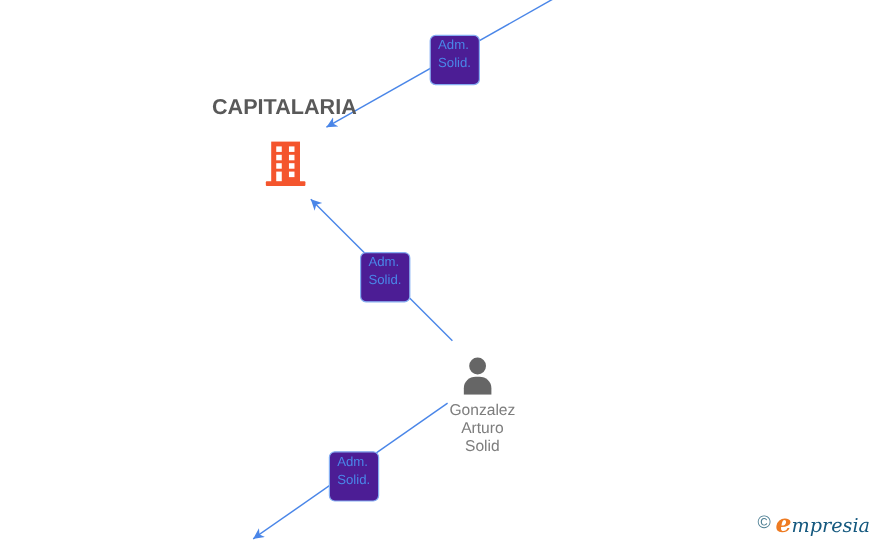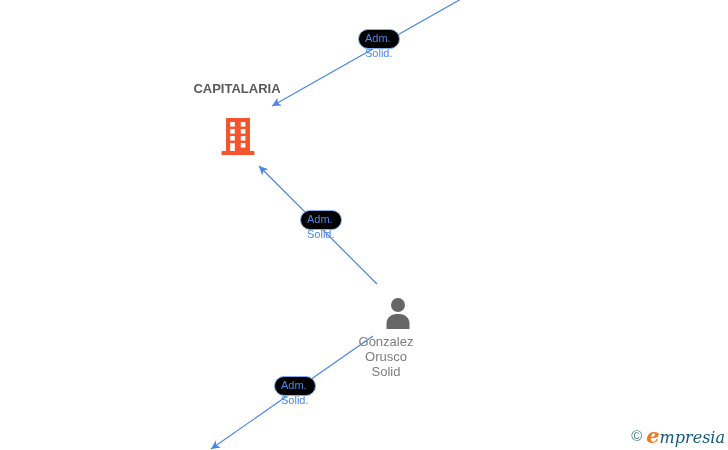--- a/index.html
+++ b/index.html
@@ -13,51 +13,51 @@
     font-family: "Liberation Sans", sans-serif;
   }
   .edges-layer {
     position: absolute;
     left: 0; top: 0;
     width: 728px; height: 450px;
   }
   .edge-label {
     position: absolute;
     width: 42px;
-    height: 20px;
-    background: #000000;
+    height: 42px;
+    background: #4c1d95;
     border: 1px solid #85aef2;
-    border-radius: 16px;
+    border-radius: 5px;
     color: #4a86e8;
     font-size: 11px;
     line-height: 15px;
     padding: 1px 0 0 6px;
   }
   .edge-label span { display: block; }
   .edge-label.pos-1 { left: 358px; top: 29px; }
   .edge-label.pos-2 { left: 300px; top: 210px; }
   .edge-label.pos-3 { left: 274px; top: 376px; }
 
   .company-label {
     position: absolute;
     left: 162px; top: 82px;
     width: 150px;
     text-align: center;
     color: #595959;
-    font-size: 13px;
+    font-size: 18px;
     font-weight: bold;
     line-height: 14.5px;
   }
   .company-label span { display: block; }
   .building-svg { position: absolute; left: 221px; top: 116px; }
 
   .person-svg { position: absolute; left: 386px; top: 297px; }
   .person-label {
     position: absolute;
-    left: 336px; top: 334px;
+    left: 352px; top: 334px;
     width: 100px;
     text-align: center;
     color: #7d7d7d;
     font-size: 13px;
     line-height: 15px;
   }
   .person-label span { display: block; }
 
   .watermark {
     position: absolute;
@@ -133,21 +133,21 @@
     </svg>
   </div>
 
   <div>
     <svg class="person-svg" width="24" height="32" viewBox="0 0 24 32">
       <circle cx="12" cy="8" r="7" fill="#666666"></circle>
       <path d="M0.5,32 L0.5,26.5 C0.5,21 5,17 10.5,17 L13.5,17 C19,17 23.5,21 23.5,26.5 L23.5,32 Z" fill="#666666"></path>
     </svg>
     <div class="person-label">
       <span>Gonzalez</span>
-      <span>Orusco</span>
+      <span>Arturo</span>
       <span>Solid</span>
     </div>
   </div>
 
   <div class="watermark">
     <span class="copy">©</span>
     <span class="brand"><span class="e">e</span><span class="rest">mpresia</span></span>
   </div>
 
 </div>

